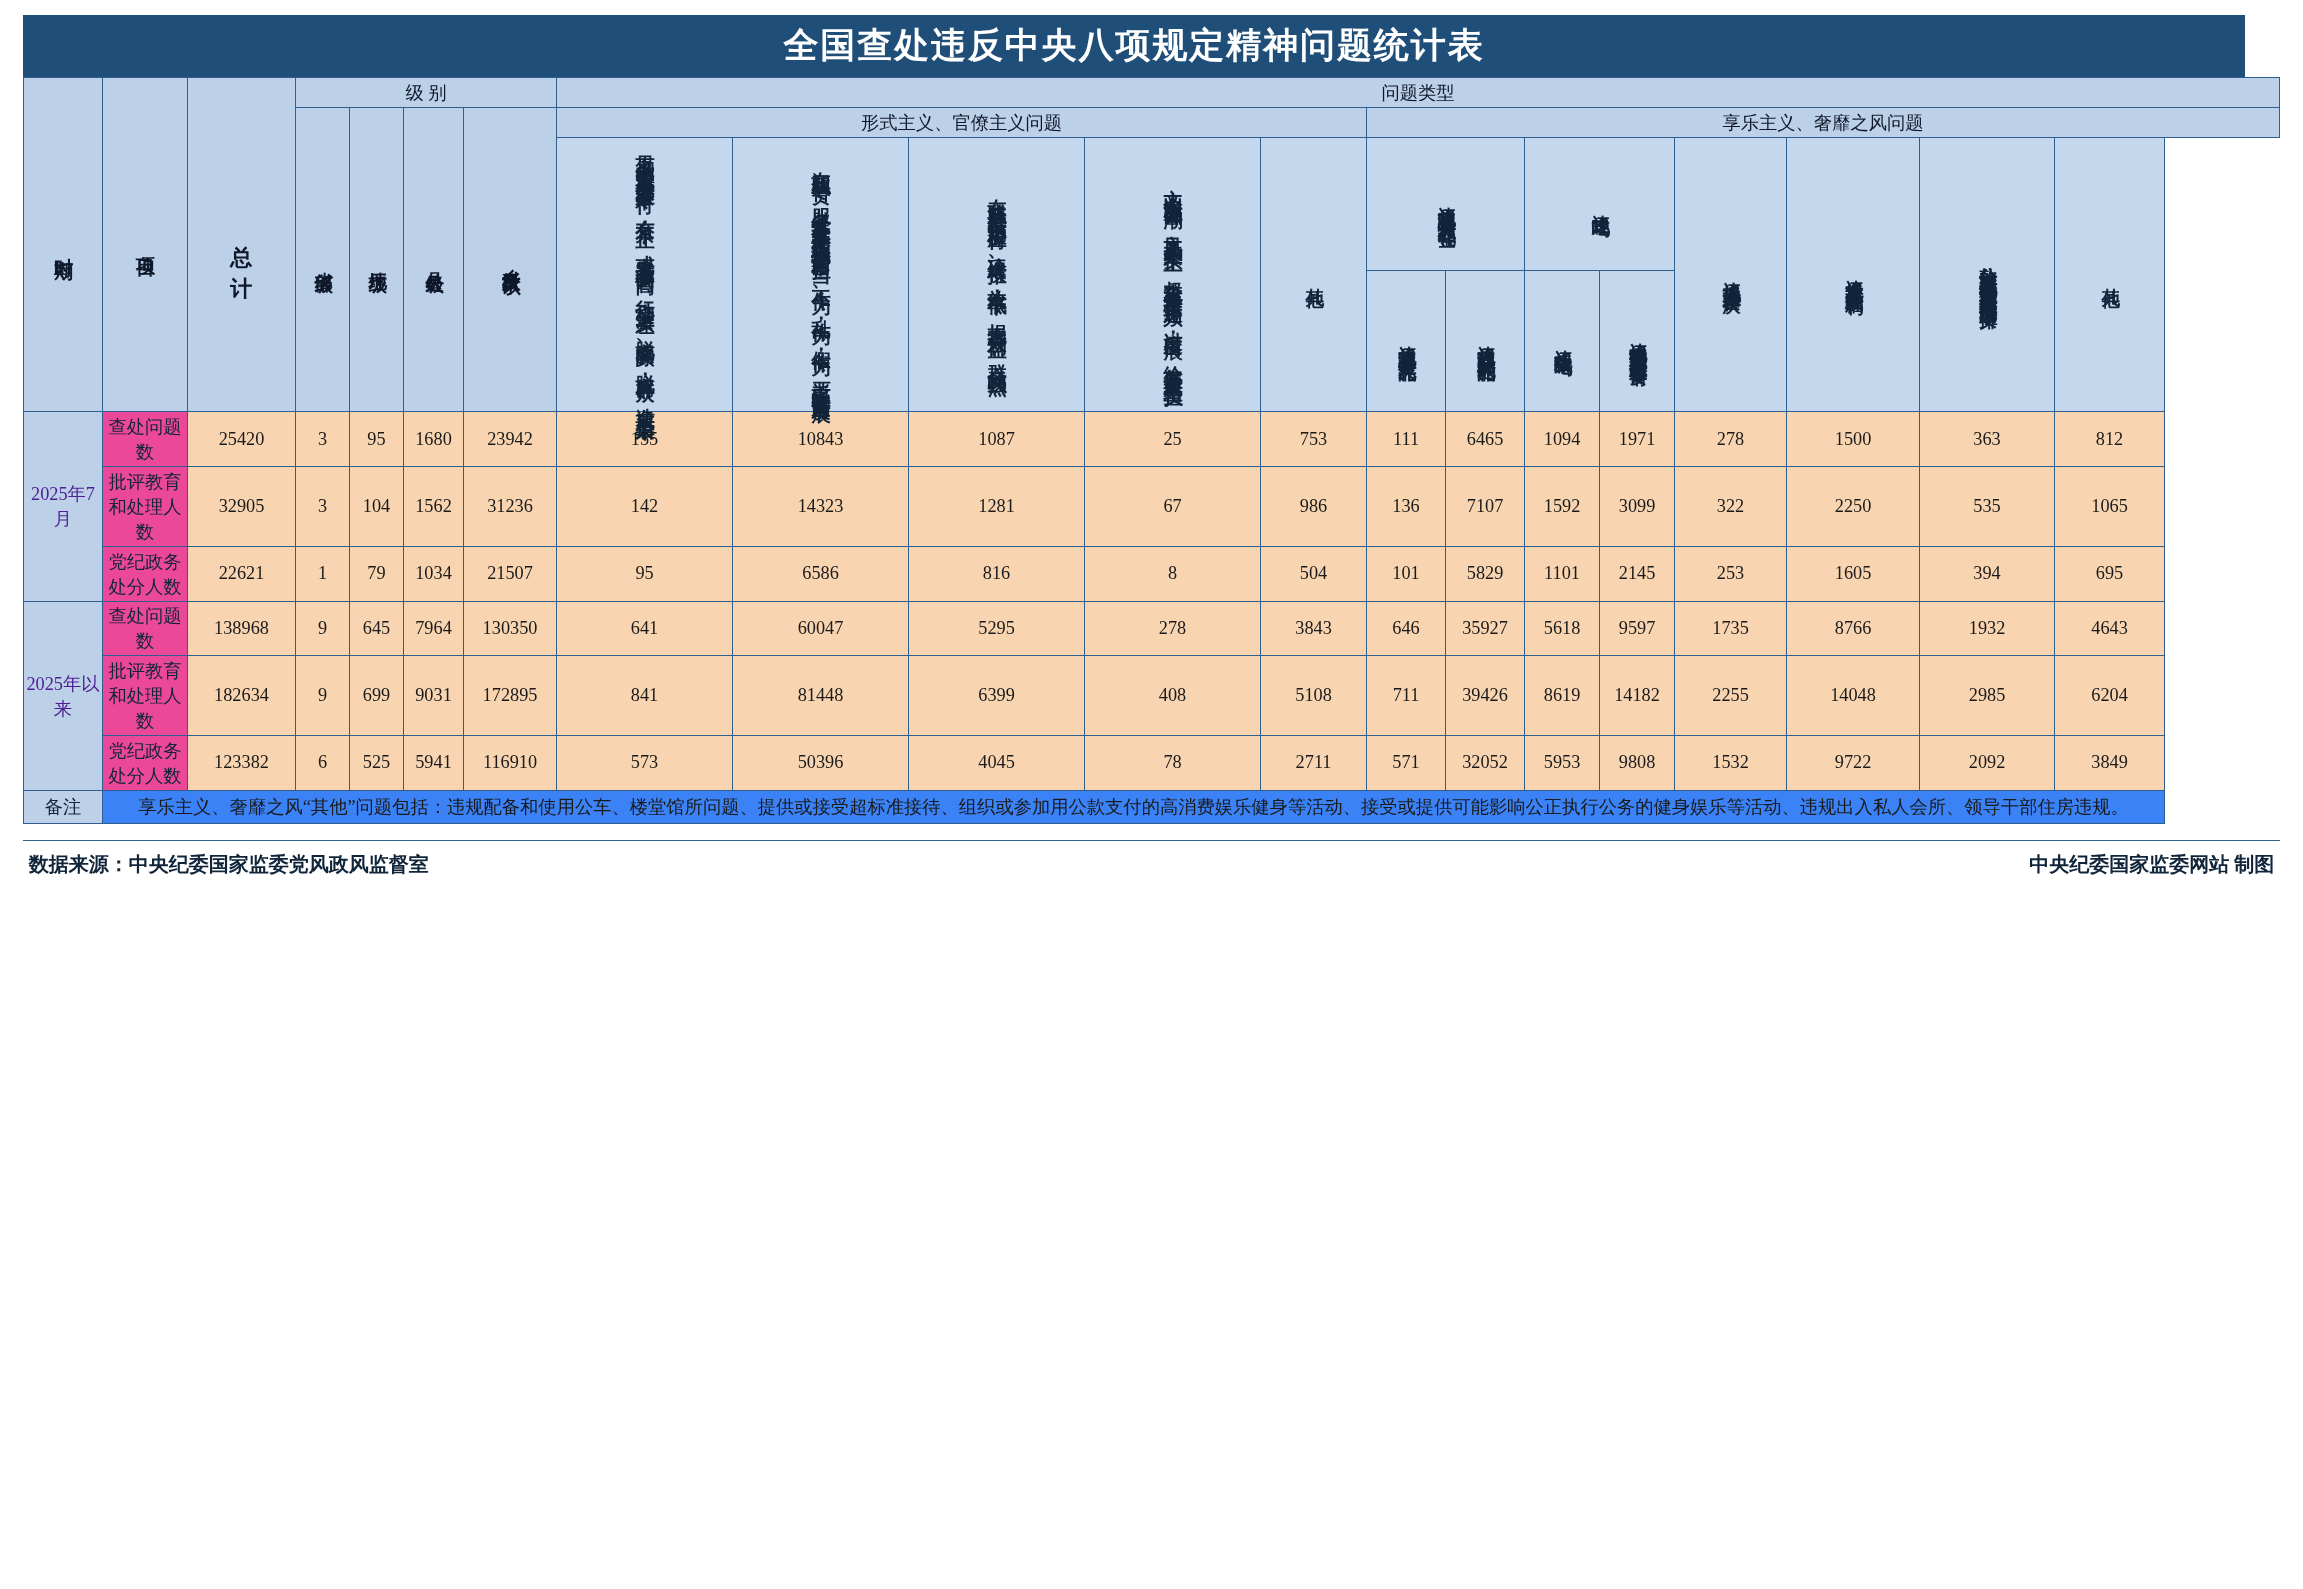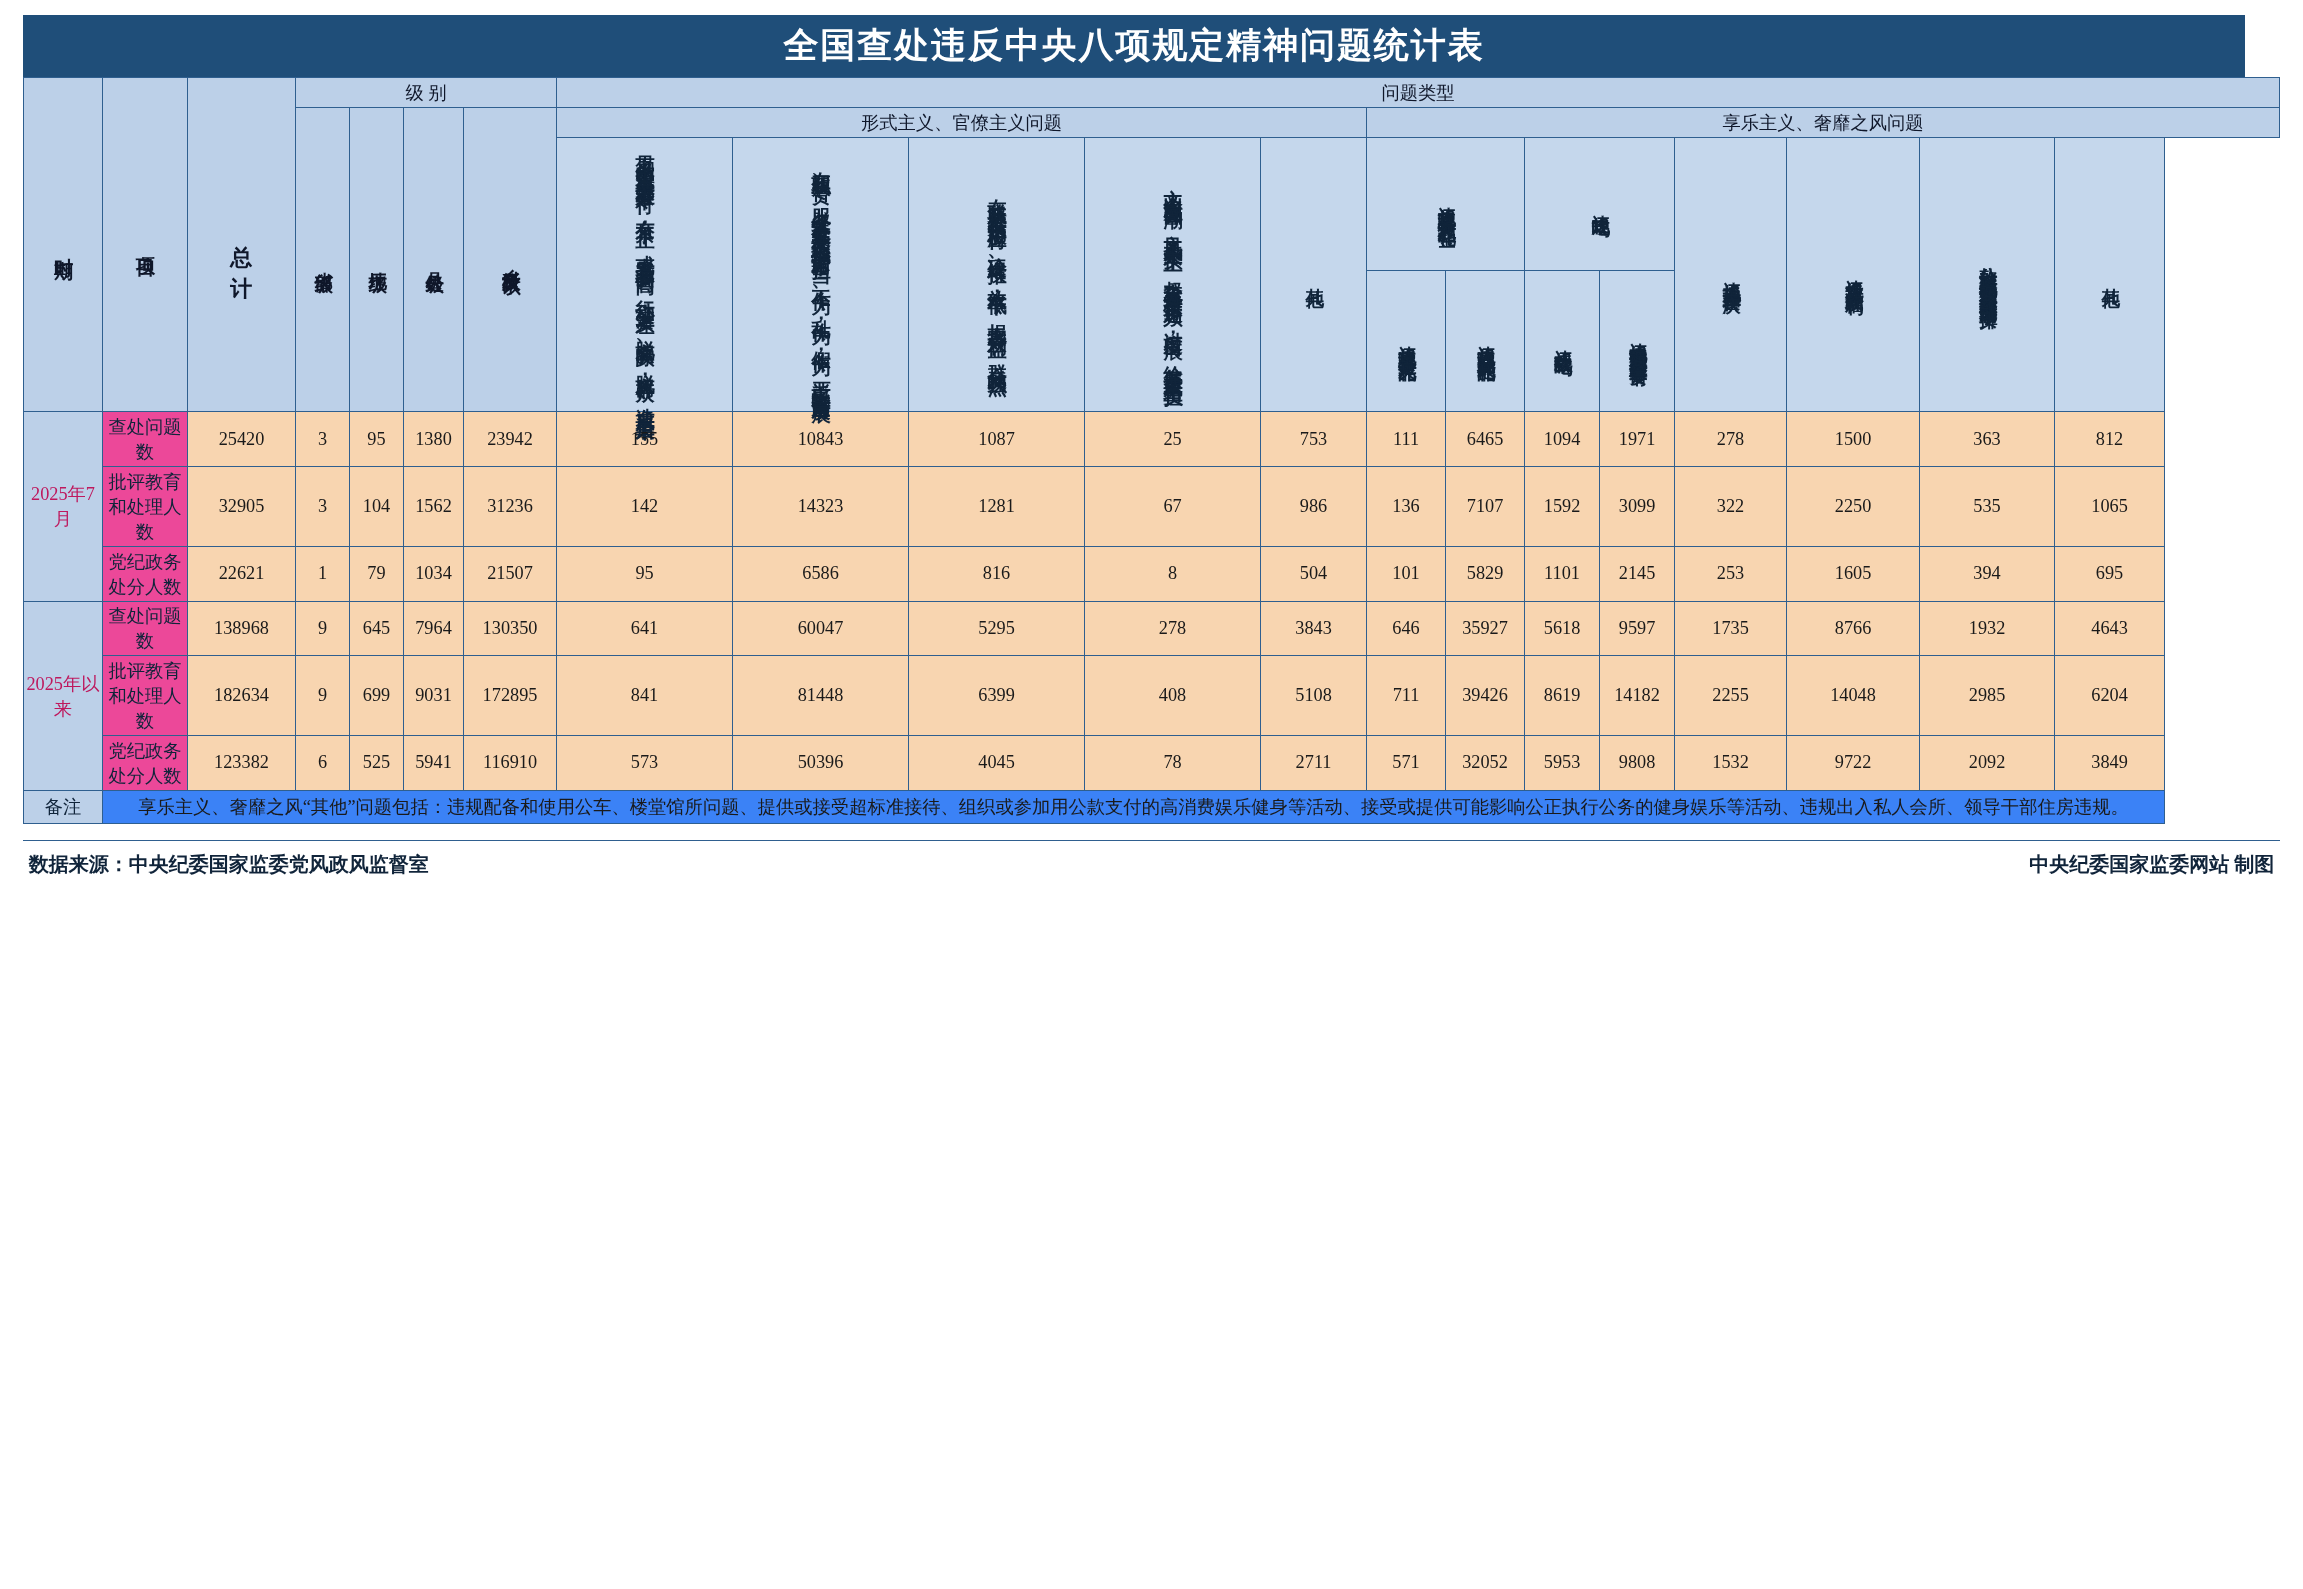--- a/index.html
+++ b/index.html
@@ -88,21 +88,21 @@
   .rowhd {
     background: #ec4899;
     font-weight: bold;
     font-size: 20px;
     color: #10243a;
   }
   .period {
     background: #bcd0e8;
     font-weight: bold;
     font-size: 21px;
-    color: #be185d;
+    color: #4c1d95;
   }
   .data {
     background: #f8d5b0;
     font-size: 20px;
     color: #1a1a1a;
   }
   .note-label {
     background: #bcd0e8;
     font-weight: bold;
     font-size: 20px;
@@ -288,21 +288,21 @@
             </div>
       </td>
     </tr>
 
     <tr>
       <td class="period" rowspan="3">2025年7月</td>
       <td class="rowhd">查处问题数</td>
       <td class="data">25420</td>
       <td class="data">3</td>
       <td class="data">95</td>
-      <td class="data">1380</td>
+      <td class="data">1680</td>
       <td class="data">23942</td>
       <td class="data">155</td>
       <td class="data">10843</td>
       <td class="data">1087</td>
       <td class="data">25</td>
       <td class="data">753</td>
       <td class="data">111</td>
       <td class="data">6465</td>
       <td class="data">1094</td>
       <td class="data">1971</td>

